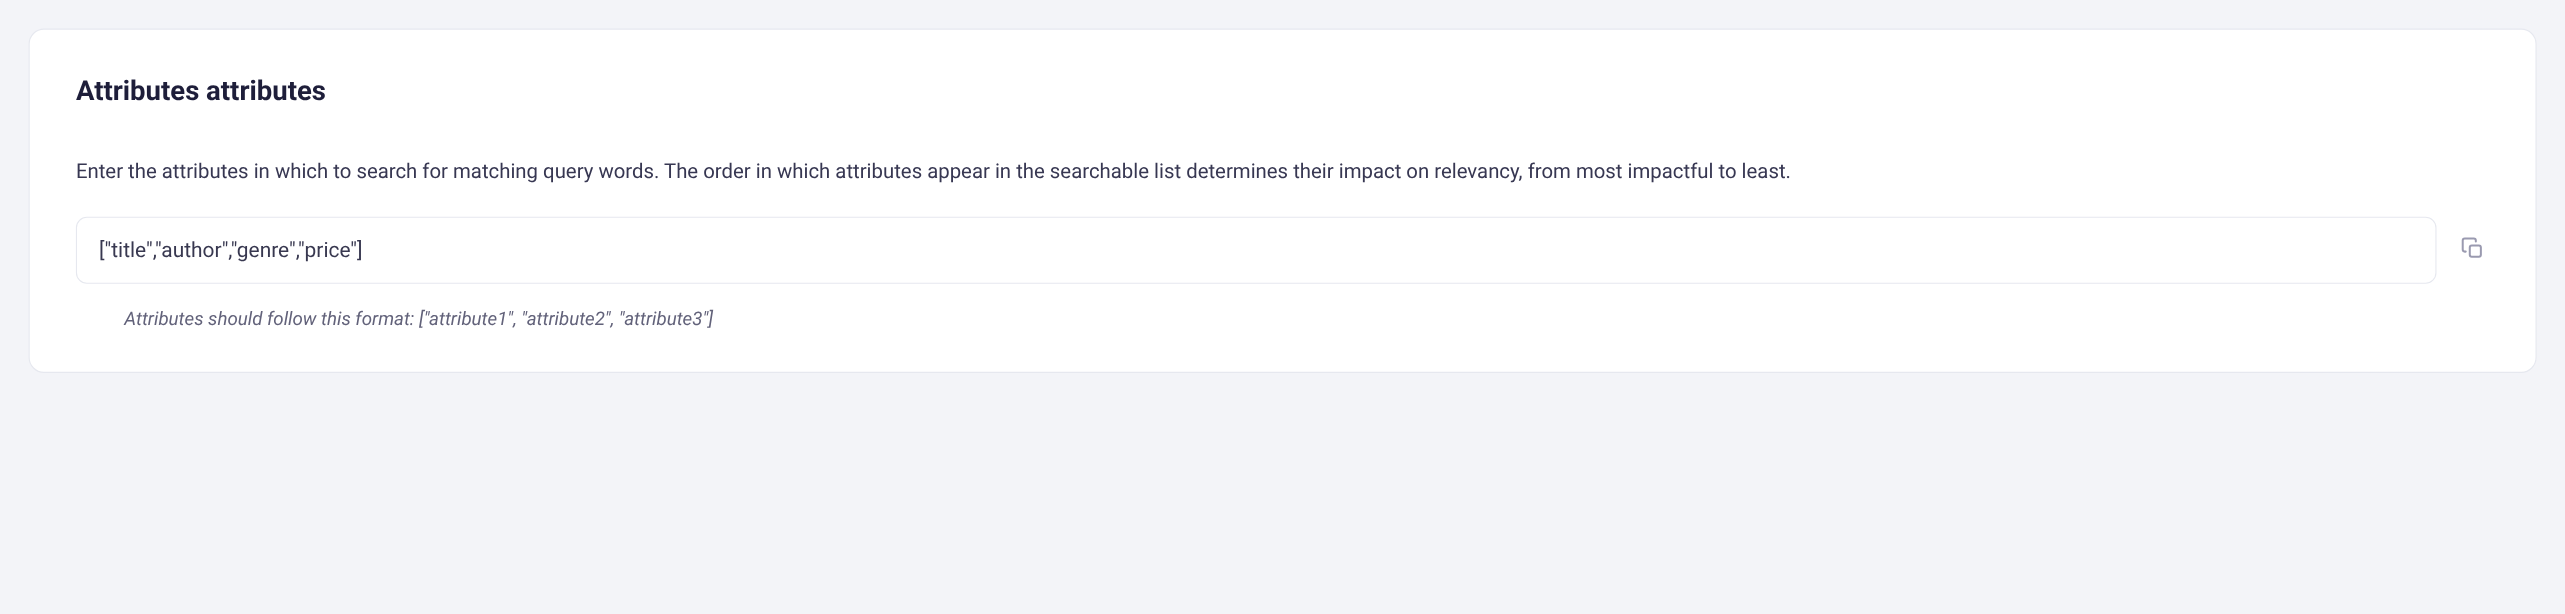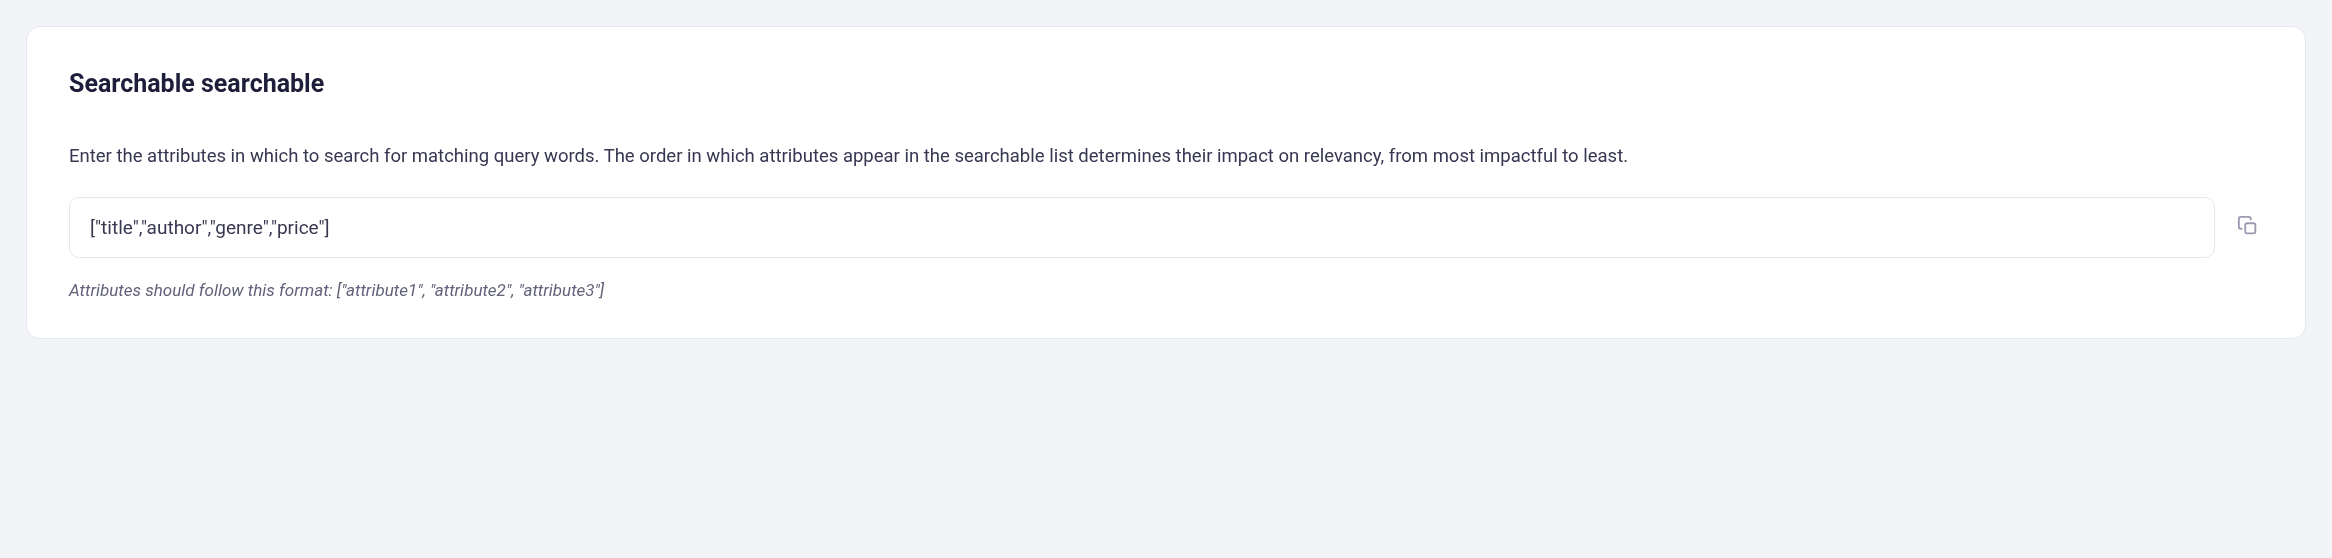--- a/index.html
+++ b/index.html
@@ -55,27 +55,28 @@
       padding: 4px;
       display: flex;
       align-items: center;
       justify-content: center;
       color: #9a9ab0;
     }
     .hint-text {
       font-size: 17px;
       font-style: italic;
       color: #62627a;
+      margin-left: 44px;
     }
   </style>
 </head>
 <body>
 
 <div class="card">
-  <h2 class="card-title">Searchable searchable</h2>
+  <h2 class="card-title">Attributes attributes</h2>
   <p class="card-description">Enter the attributes in which to search for matching query words. The order in which attributes appear in the searchable list determines their impact on relevancy, from most impactful to least.</p>
   <div class="input-row">
     <input type="text" class="text-input" value="[&quot;title&quot;,&quot;author&quot;,&quot;genre&quot;,&quot;price&quot;]" style="">
     <button class="copy-button">
       <span>
         <svg width="22" height="22" viewBox="0 0 24 24" fill="none" stroke="currentColor" stroke-width="2" stroke-linecap="round" stroke-linejoin="round">
           <rect x="9" y="9" width="11" height="11" rx="2" ry="2"></rect>
           <path d="M5 15H4a2 2 0 0 1-2-2V4a2 2 0 0 1 2-2h9a2 2 0 0 1 2 2v1"></path>
         </svg>
       </span>

